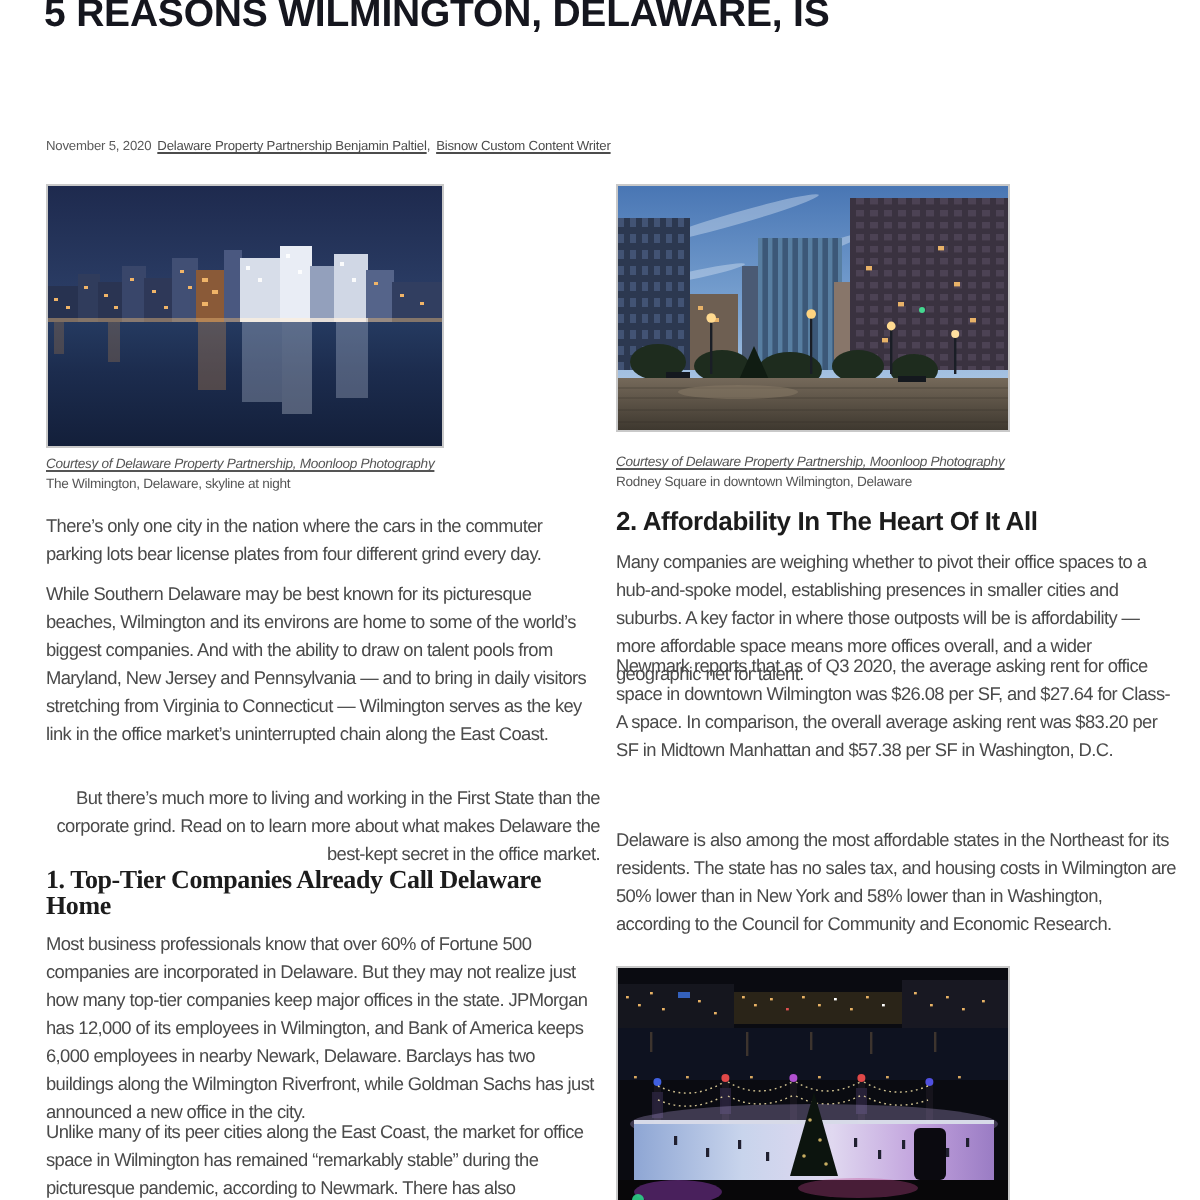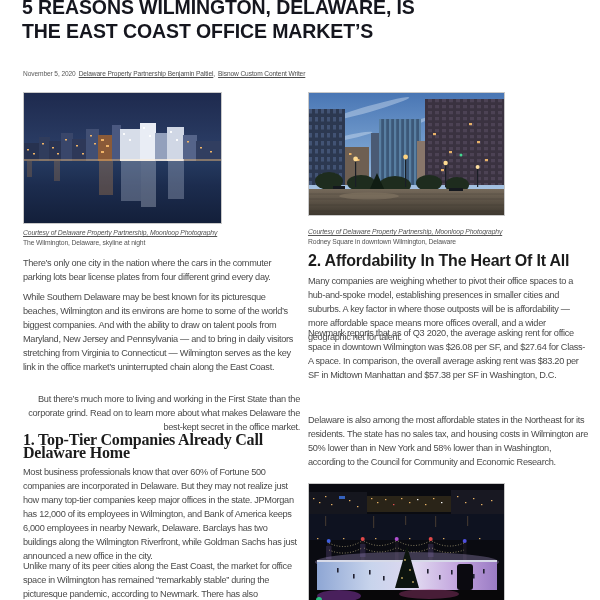--- a/index.html
+++ b/index.html
@@ -10,30 +10,29 @@
          color:#15161e;letter-spacing:-0.1px;}
   .byline{left:23px;top:70px;width:560px;font-size:6.6px;color:#5a5a5a;letter-spacing:-0.1px;}
   .byline a{color:#4c4c4c;text-decoration:underline;cursor:pointer;margin-left:3px;}
   .photo{border:1px solid #c9c9c9;display:block;}
   .credit{font-size:6.8px;line-height:9.5px;color:#555;font-style:italic;text-decoration:underline;
           letter-spacing:-0.15px;cursor:pointer;}
   .caption{font-size:6.8px;line-height:9.5px;color:#555;letter-spacing:-0.15px;}
   .body{font-size:9.2px;line-height:14px;letter-spacing:-0.3px;color:#4a4a4a;}
   .left{left:23px;width:277px;}
   .right{left:308px;width:281px;}
-  .h{font-size:16px;line-height:13.4px;font-weight:bold;color:#1c1c1c;letter-spacing:-0.2px;}
+  .h{font-size:13px;line-height:13.4px;font-weight:bold;color:#1c1c1c;letter-spacing:-0.2px;}
   .clipline{height:5px;overflow:hidden;}
   .clipline span{display:block;line-height:9px;}
 </style>
 </head>
 <body>
 
 <div class="abs title">
   <div>5 REASONS WILMINGTON, DELAWARE, IS</div>
-  <div>THE EAST COAST OFFICE MARKET’S</div>
 </div>
 
 <div class="abs byline">
   <span>November 5, 2020</span><a>Delaware Property Partnership Benjamin Paltiel</a><span>,</span><a>Bisnow Custom Content Writer</a>
 </div>
 
 <svg class="abs photo" style="left:23px;top:92px;" width="197" height="130" viewBox="0 0 197 130">
   <defs>
     <linearGradient id="g-sky1" x1="0" x2="0" y1="0" y2="1">
       <stop offset="0" stop-color="#1e2a4e"></stop>

